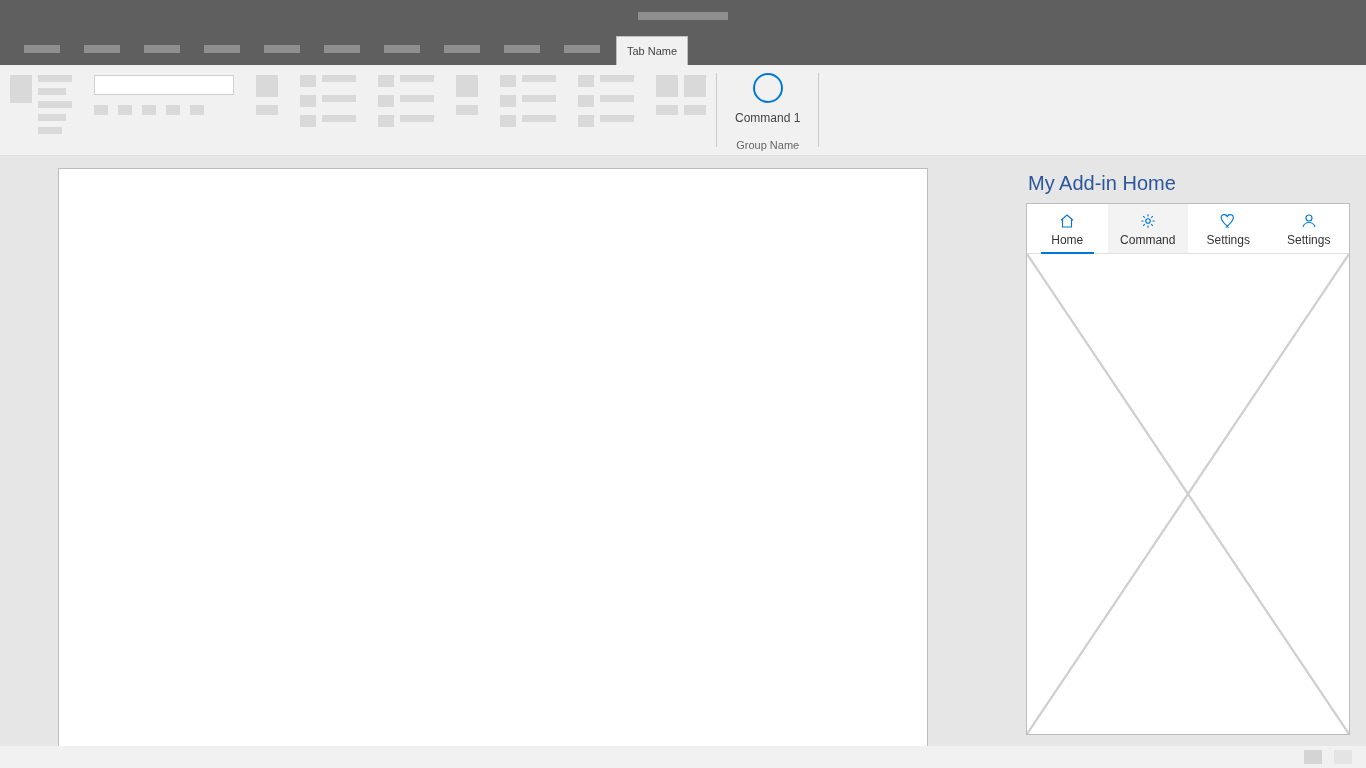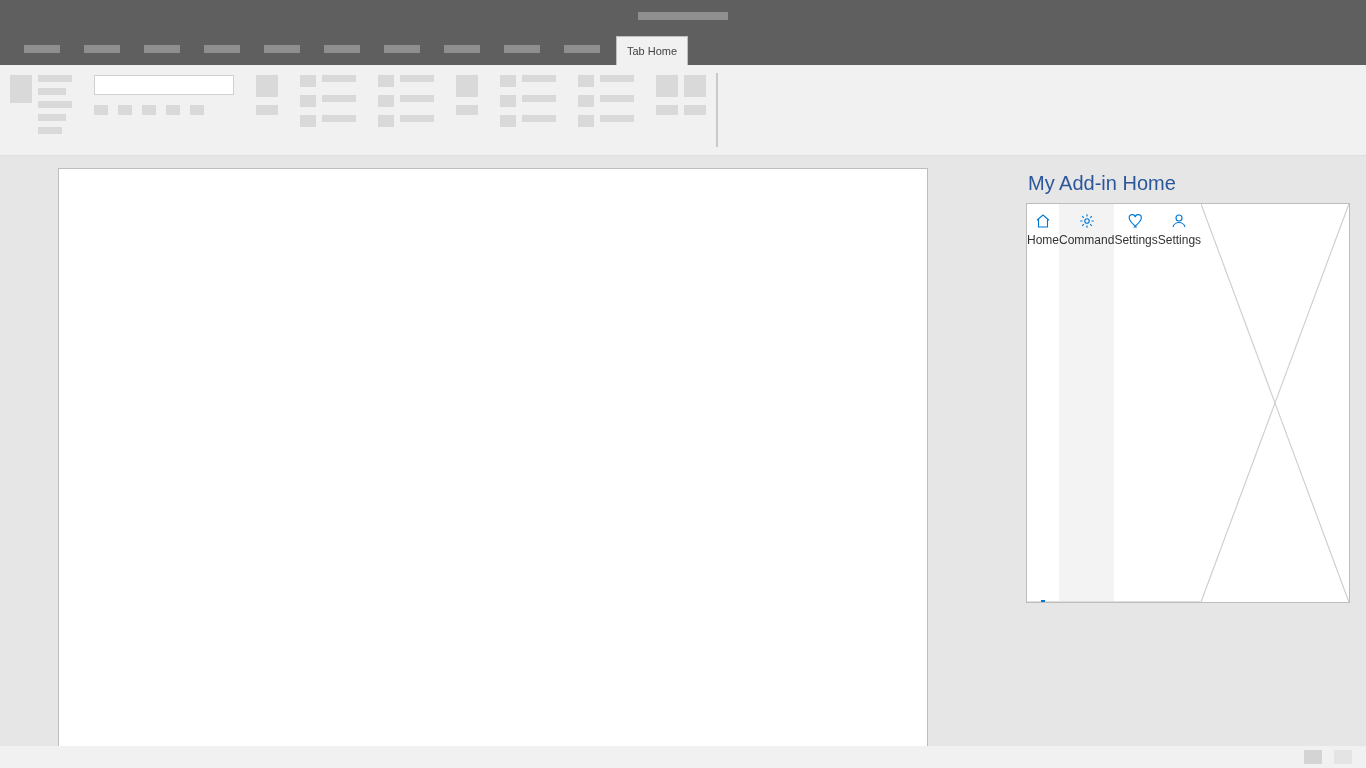--- a/index.html
+++ b/index.html
@@ -113,22 +113,22 @@
     font-size: 20px; font-weight: 400; color: #2b579a; 
     color: #2b6cb0;
     color: #2b579a;
     padding: 4px 0 8px 2px;
   }
   .tp-title { color: #2b6cb0; }
   .tp-title { color: #2b579a; }
   .tp-body {
     border: 1px solid #bdbdbd;
     background: #fff;
-    height: 400px;
-    display: flex; flex-direction: row;
+    height: 532px;
+    display: flex; flex-direction: column;
   }
   .pivot {
     display: flex;
     border-bottom: 1px solid #e0e0e0;
   }
   .pivot-item {
     flex: 1;
     display: flex; flex-direction: column; align-items: center;
     padding: 8px 0 6px 0;
     font-size: 12px; color: #333;
@@ -171,21 +171,21 @@
   <div class="tab-placeholder"></div>
   <div class="tab-placeholder"></div>
   <div class="tab-placeholder"></div>
   <div class="tab-placeholder"></div>
   <div class="tab-placeholder"></div>
   <div class="tab-placeholder"></div>
   <div class="tab-placeholder"></div>
   <div class="tab-placeholder"></div>
   <div class="tab-placeholder"></div>
   <div class="tab-active">
-    <span>Tab Home</span>
+    <span>Tab Name</span>
   </div>
 </div>
 
 <div class="ribbon">
   <div class="ribbon-groups-ph">
 
     <div class="rg rg1" style="height:66px;">
       <div class="ph-row">
         <div class="ph big"></div>
         <div class="stack">
@@ -300,20 +300,25 @@
       <div class="r">
           <div class="ph" style="width:22px;height:10px;"></div>
           <div class="ph" style="width:22px;height:10px;"></div>
         </div>
     </div>
 
   </div>
 
   <div class="ribbon-sep"></div>
 
+  <div class="ribbon-command-group">
+    <div class="cmd-icon"></div>
+    <div class="cmd-label">Command 1</div>
+    <div class="grp-label">Group Name</div>
+  </div>
 
   <div class="ribbon-sep"></div>
 </div>
 
 <div class="workspace">
   <div class="page"></div>
 
   <div class="taskpane">
     <div class="tp-title">My Add-in Home</div>
     <div class="tp-body">

